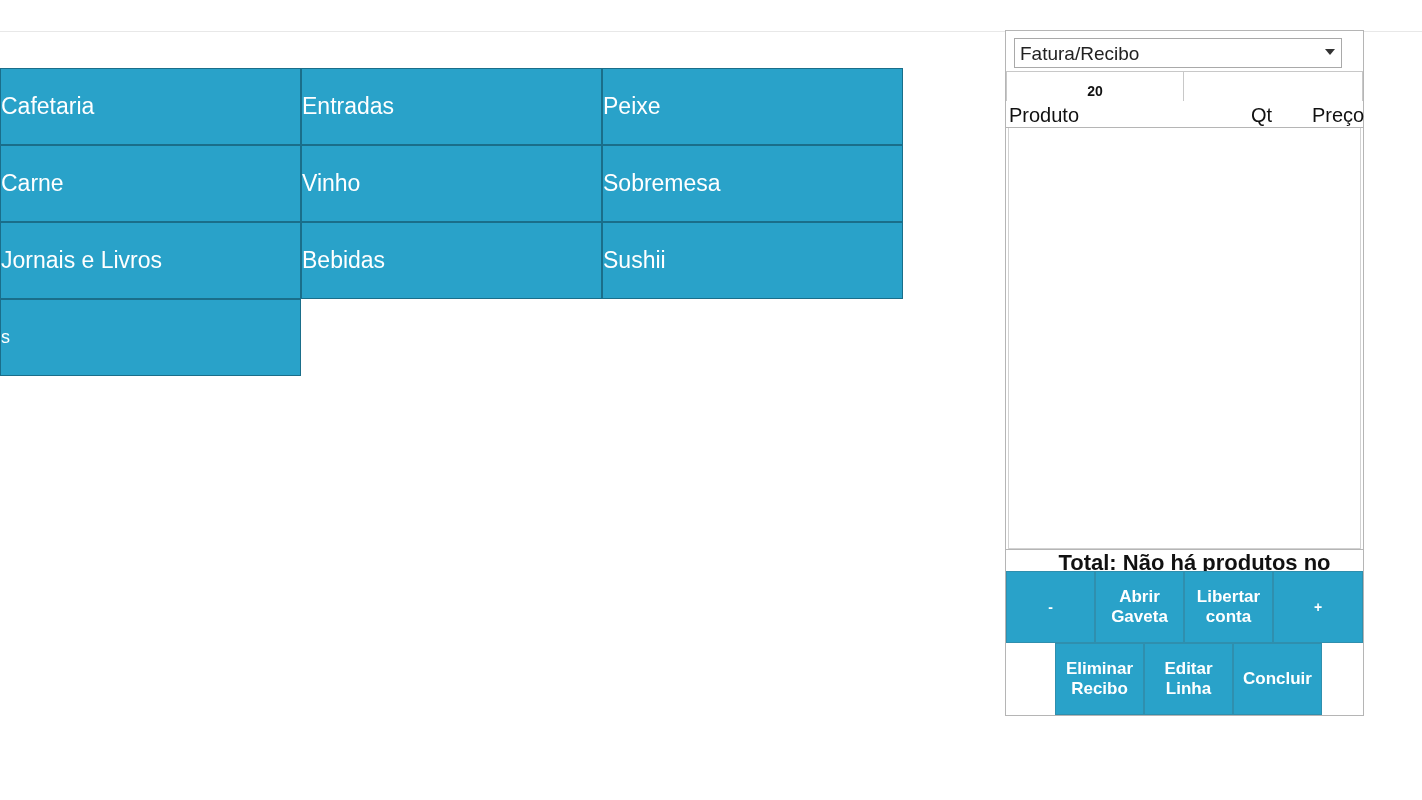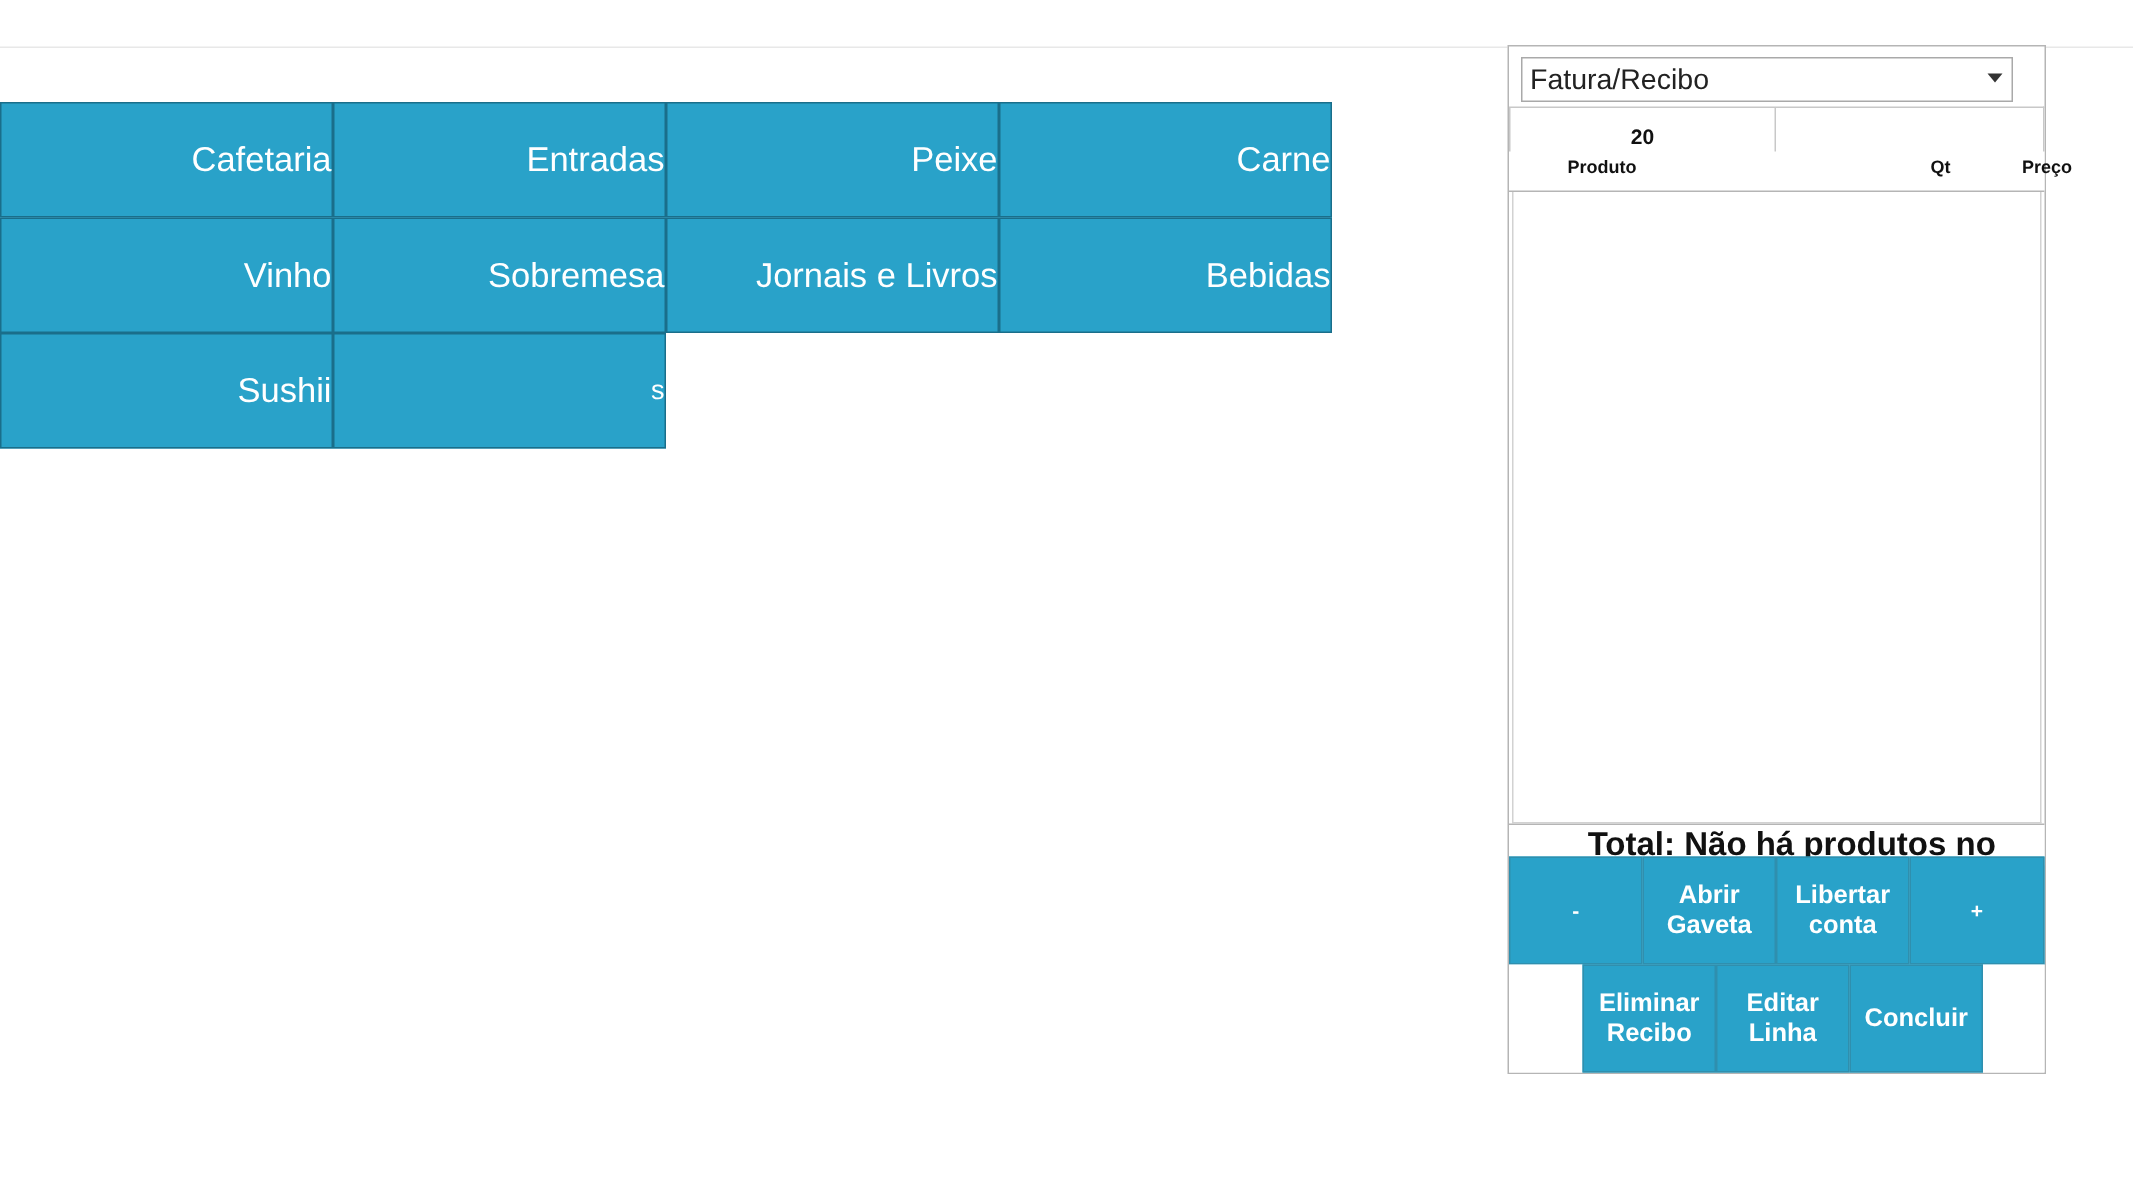--- a/index.html
+++ b/index.html
@@ -83,29 +83,29 @@
   .tile-grid {
     position: absolute;
     left: 0;
     top: 68px;
     width: 1062px;
     display: flex;
     flex-wrap: wrap;
     z-index: 2;
   }
   .tile {
-    width: 222px;
+    width: 301px;
     height: 77px;
     box-sizing: border-box;
     background: #29a2c9;
     border: 1px solid #1a6e8a;
     color: #ffffff;
     display: flex;
     align-items: center;
-    justify-content: flex-end;
+    justify-content: flex-start;
     font-size: 23px;
     font-family: "Liberation Sans", sans-serif;
     cursor: pointer;
     user-select: none;
   }
   .tile.narrow-text { font-size: 18px; }
 
   
   .right-panel {
     position: absolute;
@@ -179,25 +179,24 @@
     top: 70px;
     width: 357px;
     height: 27px;
     box-sizing: border-box;
     border-bottom: 1px solid #b5b5b5;
     background: #ffffff;
   }
   .th {
     position: absolute;
     top: 3px;
-    font-size: 12px;
-    font-weight: bold;
+    font-size: 20px;
+    font-weight: normal;
     color: #111111;
     white-space: nowrap;
-    margin-left: 36px;
   }
   .th.produto { left: 3px; }
   .th.qt { left: 245px; }
   .th.preco { left: 306px; }
 
   .table-body {
     position: absolute;
     left: 2px;
     top: 97px;
     width: 353px;

